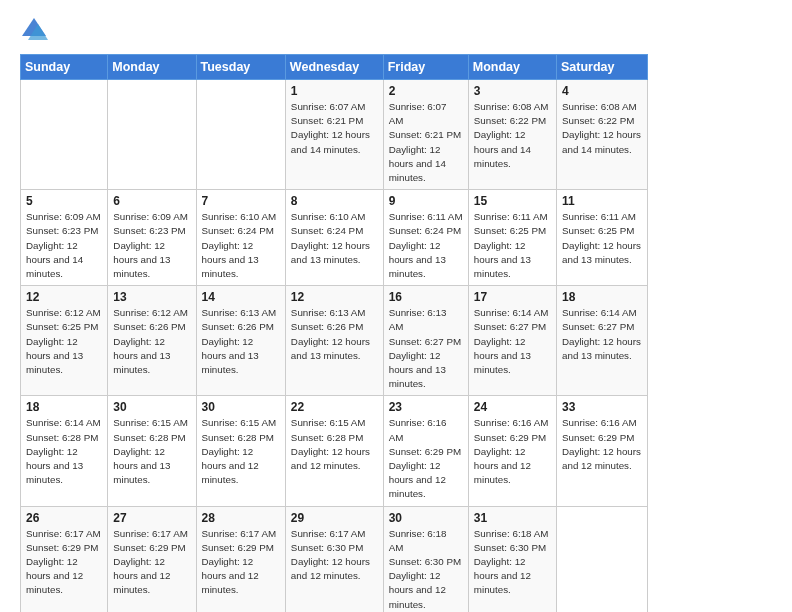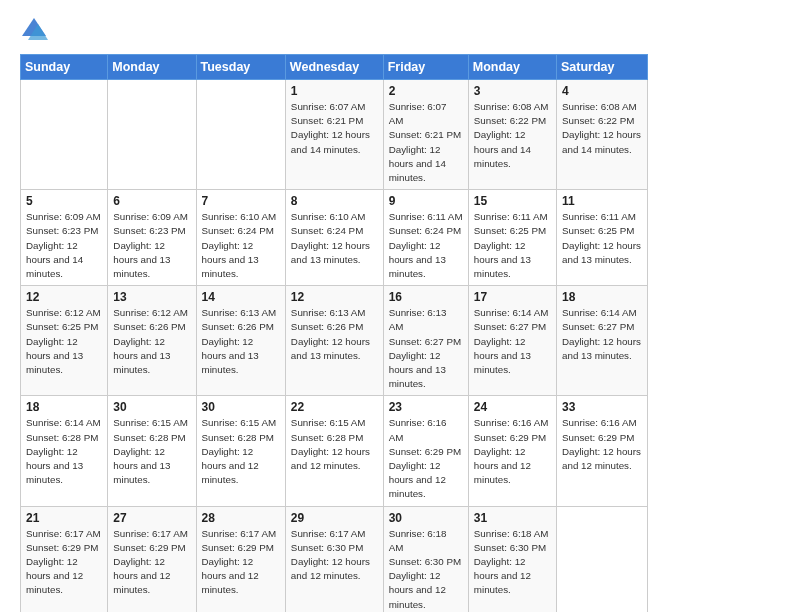--- a/index.html
+++ b/index.html
@@ -234,21 +234,21 @@
             <span class="day-number">24</span>
             <div class="day-info">Sunrise: 6:16 AM<br>Sunset: 6:29 PM<br>Daylight: 12 hours and 12 minutes.</div>
           </td>
           <td>
             <span class="day-number">33</span>
             <div class="day-info">Sunrise: 6:16 AM<br>Sunset: 6:29 PM<br>Daylight: 12 hours and 12 minutes.</div>
           </td>
         </tr>
         <tr>
           <td>
-            <span class="day-number">21</span>
+            <span class="day-number">26</span>
             <div class="day-info">Sunrise: 6:17 AM<br>Sunset: 6:29 PM<br>Daylight: 12 hours and 12 minutes.</div>
           </td>
           <td>
             <span class="day-number">27</span>
             <div class="day-info">Sunrise: 6:17 AM<br>Sunset: 6:29 PM<br>Daylight: 12 hours and 12 minutes.</div>
           </td>
           <td>
             <span class="day-number">28</span>
             <div class="day-info">Sunrise: 6:17 AM<br>Sunset: 6:29 PM<br>Daylight: 12 hours and 12 minutes.</div>
           </td>

